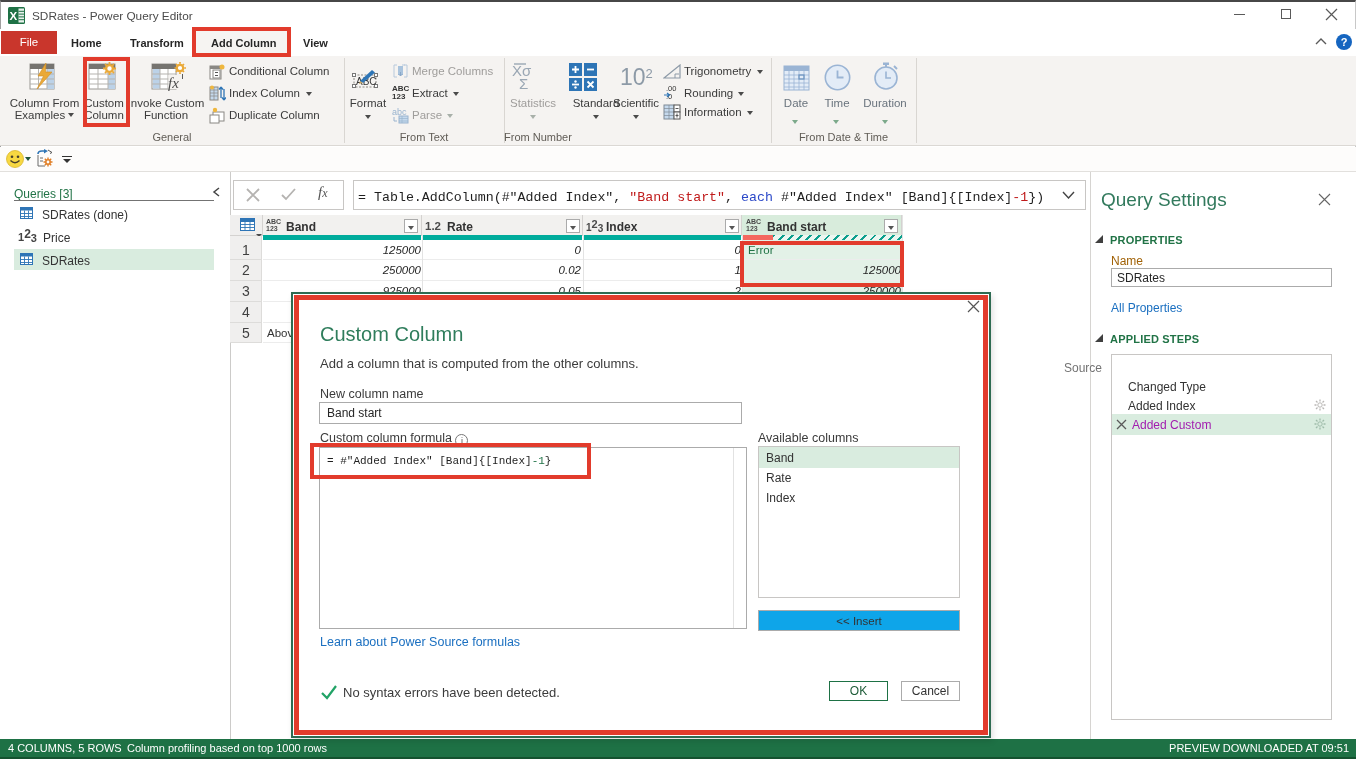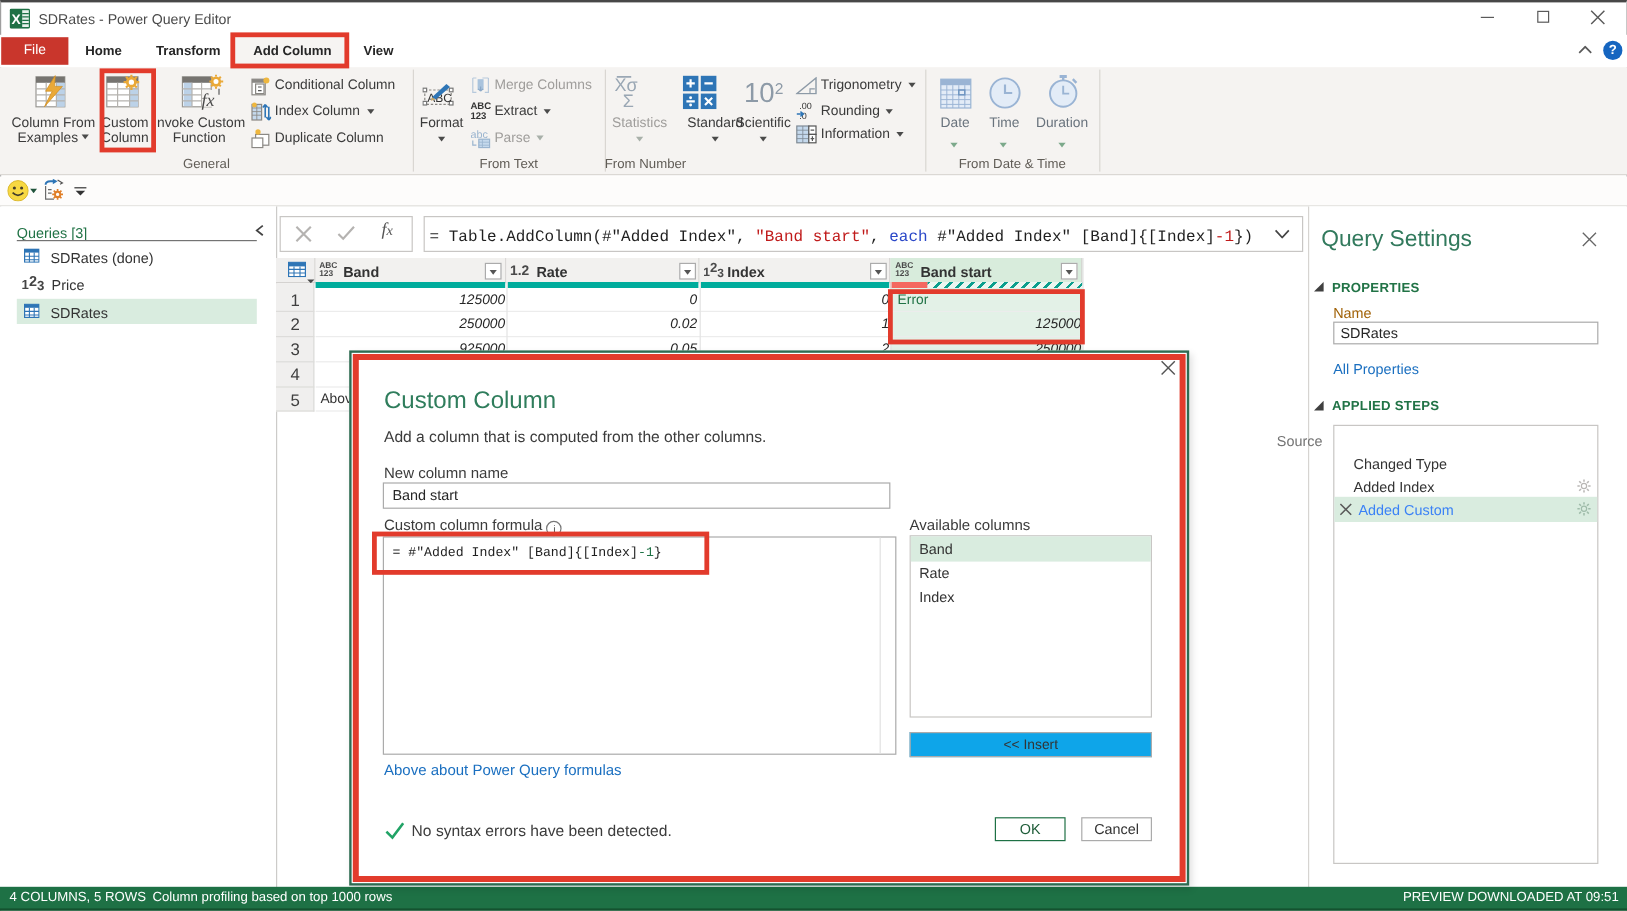--- a/index.html
+++ b/index.html
@@ -405,21 +405,21 @@
 <svg class="abs" style="left:1314px;top:399px;" width="12" height="12" viewBox="0 0 12 12">
       <g stroke="#b9b7b5" fill="none">
         <circle cx="6" cy="6" r="2.2"></circle>
         <path d="M6 0.5v2M6 9.5v2M0.5 6h2M9.5 6h2M2 2l1.5 1.5M8.5 8.5L10 10M10 2L8.5 3.5M3.5 8.5L2 10" stroke-width="1.3"></path>
       </g>
     </svg>
 <div class="abs" style="left:1112px;top:414px;width:219px;height:21px;background:#d9ecdf;"></div>
 <svg class="abs" style="left:1116px;top:419px;" width="11" height="11" viewBox="0 0 11 11">
       <path d="M1 1 L10 10 M10 1 L1 10" stroke="#5a5a5a" stroke-width="1.3"></path>
     </svg>
-<div class="abs" style="left:1132px;top:418px;font-size:12px;color:#3b82f6;">Added Custom</div>
+<div class="abs" style="left:1132px;top:418px;font-size:12px;color:#a21caf;">Added Custom</div>
 <svg class="abs" style="left:1314px;top:418px;" width="12" height="12" viewBox="0 0 12 12">
       <g stroke="#9fbcaa" fill="none">
         <circle cx="6" cy="6" r="2.2"></circle>
         <path d="M6 0.5v2M6 9.5v2M0.5 6h2M9.5 6h2M2 2l1.5 1.5M8.5 8.5L10 10M10 2L8.5 3.5M3.5 8.5L2 10" stroke-width="1.3"></path>
       </g>
     </svg>
 </div>
 
 <div id="dialog">
 <div class="abs" style="left:291px;top:292px;width:700px;height:446px;background:#fff;border:2px solid #2e6b52;box-shadow:2px 3px 6px rgba(0,0,0,0.12);z-index:50;"></div>
@@ -437,21 +437,21 @@
 <div class="abs" style="z-index:53;left:733px;top:448px;width:1px;height:180px;background:#e2e2e2;"></div>
 <div class="abs" style="z-index:54;left:327px;top:455px;font-size:11px;font-family:'Liberation Mono',monospace;color:#1f1f1f;white-space:pre;">= #"Added Index" [Band]{[Index]<span style="color:#1f7246;">-1</span>}</div>
 <div class="abs" style="z-index:53;left:310px;top:443px;width:281px;height:36px;border:4px solid #e23b2c;"></div>
 <div class="abs" style="z-index:52;left:758px;top:431px;font-size:12.5px;color:#3b3b3b;">Available columns</div>
 <div class="abs" style="z-index:52;left:758px;top:446px;width:202px;height:152px;background:#fff;border:1px solid #c8c6c4;"></div>
 <div class="abs" style="z-index:52;left:759px;top:447px;width:200px;height:21px;background:#d9ecdf;"></div>
 <div class="abs" style="z-index:52;left:766px;top:451px;font-size:12px;color:#333;">Band</div>
 <div class="abs" style="z-index:52;left:766px;top:471px;font-size:12px;color:#333;">Rate</div>
 <div class="abs" style="z-index:52;left:766px;top:491px;font-size:12px;color:#333;">Index</div>
 <div class="abs" style="z-index:52;left:758px;top:610px;width:202px;height:21px;background:#0ea5e9;border:1px solid #ababab;text-align:center;font-size:11.5px;color:#333;line-height:20px;">&lt;&lt; Insert</div>
-<div class="abs blue" style="z-index:52;left:320px;top:635px;font-size:12.5px;">Above about Power Query formulas</div>
+<div class="abs blue" style="z-index:52;left:320px;top:635px;font-size:12.5px;">Learn about Power Source formulas</div>
 <svg class="abs" style="left:321px;top:685px;z-index:52;" width="16" height="15" viewBox="0 0 16 15">
       <path d="M1 8 L6 13 L15 1" stroke="#21a366" stroke-width="2.2" fill="none"></path>
     </svg>
 <div class="abs" style="z-index:52;left:343px;top:685px;font-size:13px;color:#3b3b3b;">No syntax errors have been detected.</div>
 <div class="abs" style="z-index:52;left:829px;top:681px;width:59px;height:20px;background:#fff;border:1px solid #1e7145;text-align:center;font-size:12px;color:#1e5c38;line-height:19px;">OK</div>
 <div class="abs" style="z-index:52;left:901px;top:681px;width:59px;height:20px;background:#fff;border:1px solid #ababab;text-align:center;font-size:12px;color:#333;line-height:19px;">Cancel</div>
 </div>
 
 <div class="abs" style="left:0;top:739px;width:1356px;height:20px;background:#1e7145;border-bottom:2px solid #14522f;box-sizing:border-box;"></div>
 <div class="abs" style="left:8px;top:742px;font-size:11px;color:#fff;">4 COLUMNS, 5 ROWS</div>

